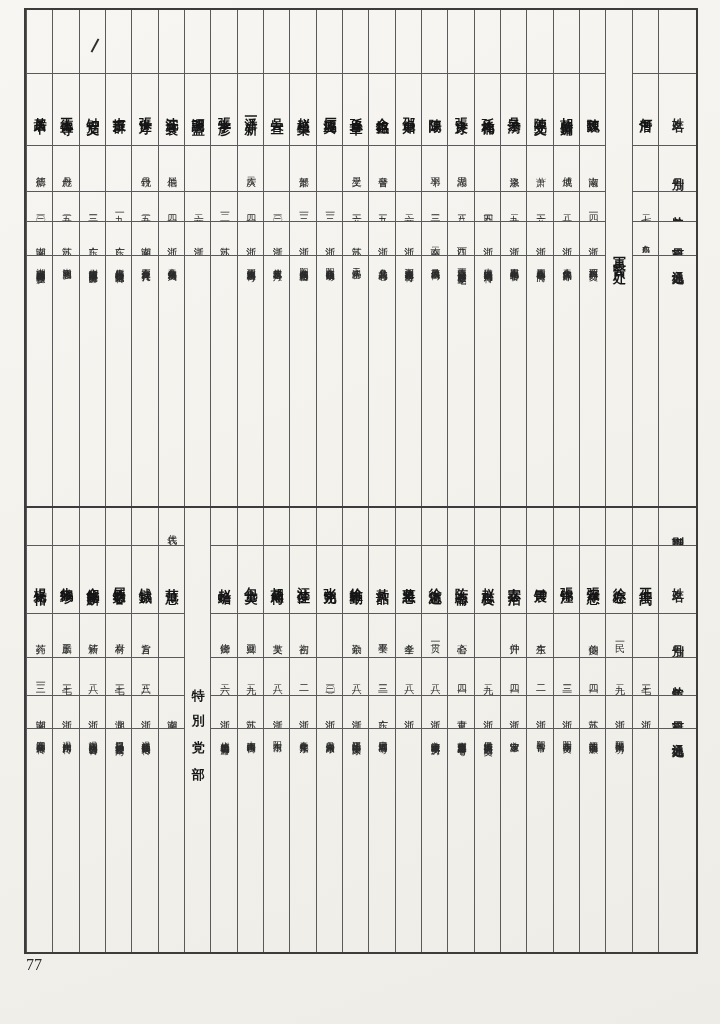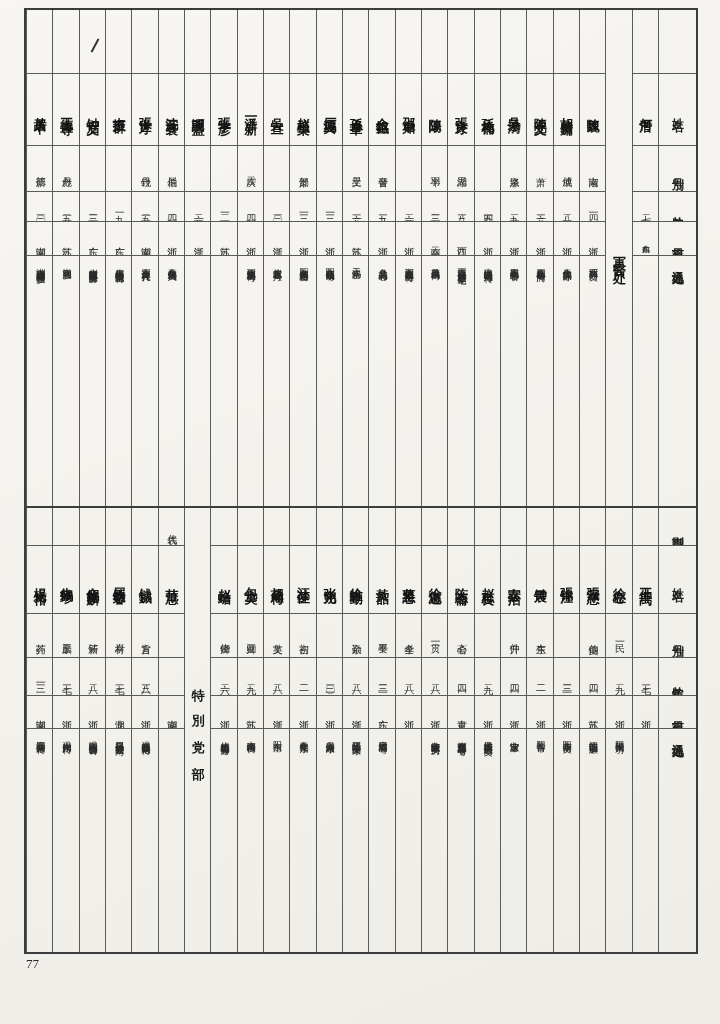--- a/index.html
+++ b/index.html
@@ -39,21 +39,21 @@
   .vtxt{writing-mode:vertical-rl;text-orientation:upright;line-height:1.08;max-height:100%;}
   .r-name .vtxt{font-size:13px;letter-spacing:2px;font-weight:600;color:#151515;}
   .r-pos .vtxt,.r-alias .vtxt,.r-age .vtxt,.r-origin .vtxt{font-size:10px;color:#2b2b2b;}
   .r-addr .vtxt{font-size:9px;letter-spacing:0.5px;color:#2b2b2b;}
   .tiny{font-size:7.5px !important;letter-spacing:0 !important;}
   .header-col .vtxt{font-size:12px;font-weight:600;color:#202020;}
   .h-spread{letter-spacing:2.3em;}
   .section-label{font-size:13px;font-weight:600;color:#161616;}
   .sp-sm{letter-spacing:0.6em;}
   .sp-lg{letter-spacing:2em;}
-  .pageno{position:absolute;left:26px;top:956px;font-size:13px;color:#2a2a2a;}
+  .pageno{position:absolute;left:26px;top:956px;font-size:16px;color:#2a2a2a;}
   .slash{position:absolute;left:94px;top:38px;width:2px;height:15px;background:#2e2e2e;transform:rotate(28deg);}
 </style>
 </head>
 <body>
 
 <div class="page">
   <div class="slash"></div>
   <div class="frame">
     <div class="table t0">
         <div class="col header-col">

